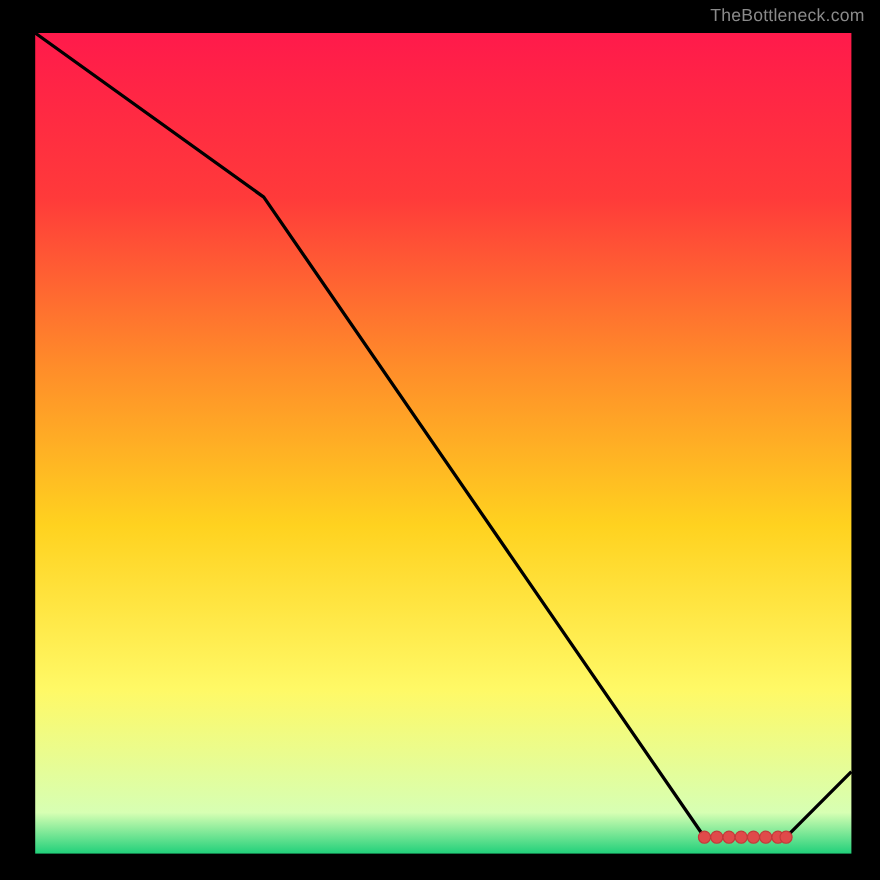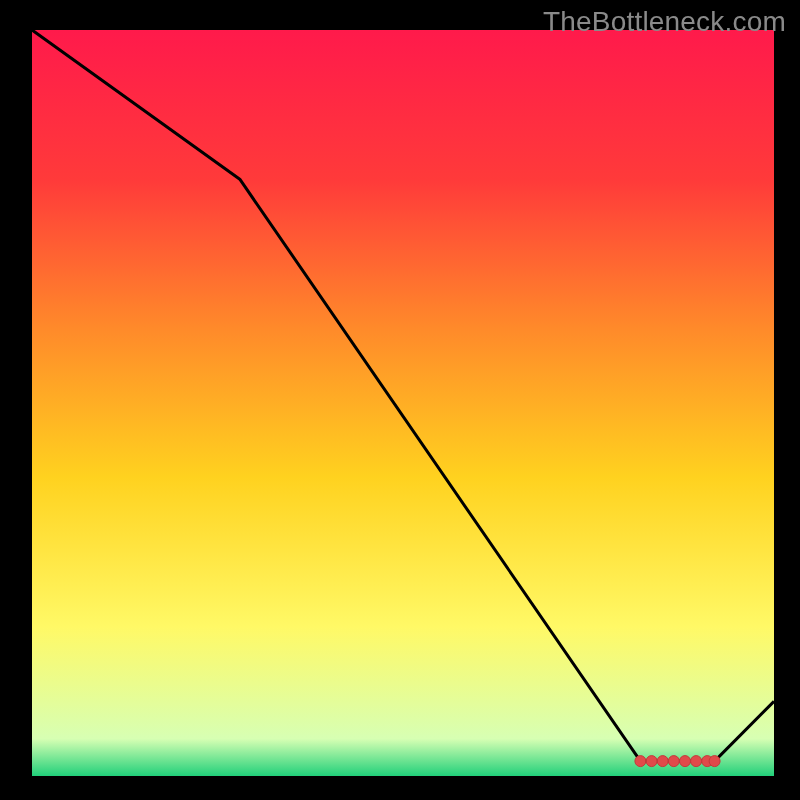--- a/index.html
+++ b/index.html
@@ -18,21 +18,21 @@
   svg {
     position: absolute;
     top: 0;
     left: 0;
   }
   .watermark {
     position: absolute;
     top: 6px;
     right: 14px;
     font-family: Arial, Helvetica, sans-serif;
-    font-size: 28px;
+    font-size: 16px;
     color: #8a8a8a;
     letter-spacing: 0.2px;
     user-select: none;
     text-align: center;
   }
 </style>
 </head>
 <body>
 
 <div class="stage">

